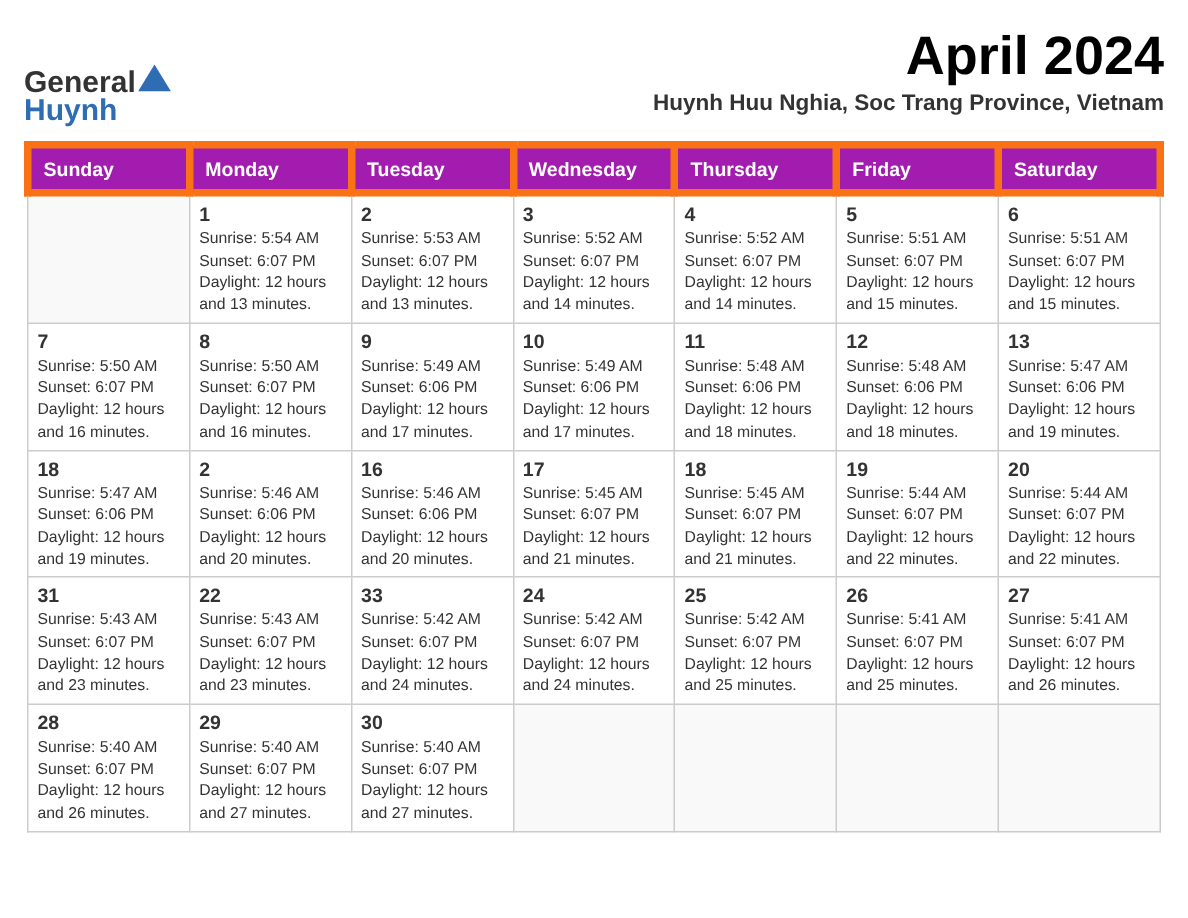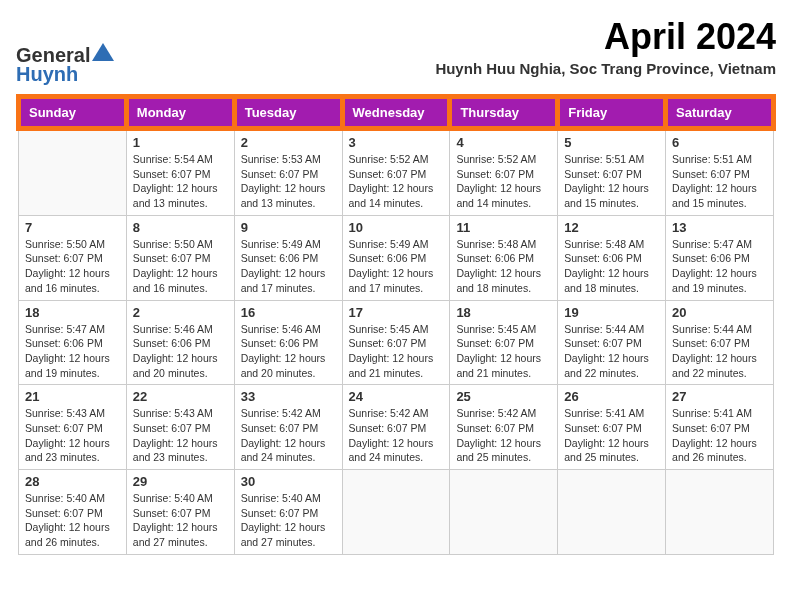--- a/index.html
+++ b/index.html
@@ -190,21 +190,21 @@
             <span class="cell-date">19</span>
             <div class="cell-info">Sunrise: 5:44 AM<br>Sunset: 6:07 PM<br>Daylight: 12 hours and 22 minutes.</div>
           </td>
           <td>
             <span class="cell-date">20</span>
             <div class="cell-info">Sunrise: 5:44 AM<br>Sunset: 6:07 PM<br>Daylight: 12 hours and 22 minutes.</div>
           </td>
         </tr>
         <tr>
           <td>
-            <span class="cell-date">21</span>
+            <span class="cell-date">31</span>
             <div class="cell-info">Sunrise: 5:43 AM<br>Sunset: 6:07 PM<br>Daylight: 12 hours and 23 minutes.</div>
           </td>
           <td>
             <span class="cell-date">22</span>
             <div class="cell-info">Sunrise: 5:43 AM<br>Sunset: 6:07 PM<br>Daylight: 12 hours and 23 minutes.</div>
           </td>
           <td>
             <span class="cell-date">33</span>
             <div class="cell-info">Sunrise: 5:42 AM<br>Sunset: 6:07 PM<br>Daylight: 12 hours and 24 minutes.</div>
           </td>

